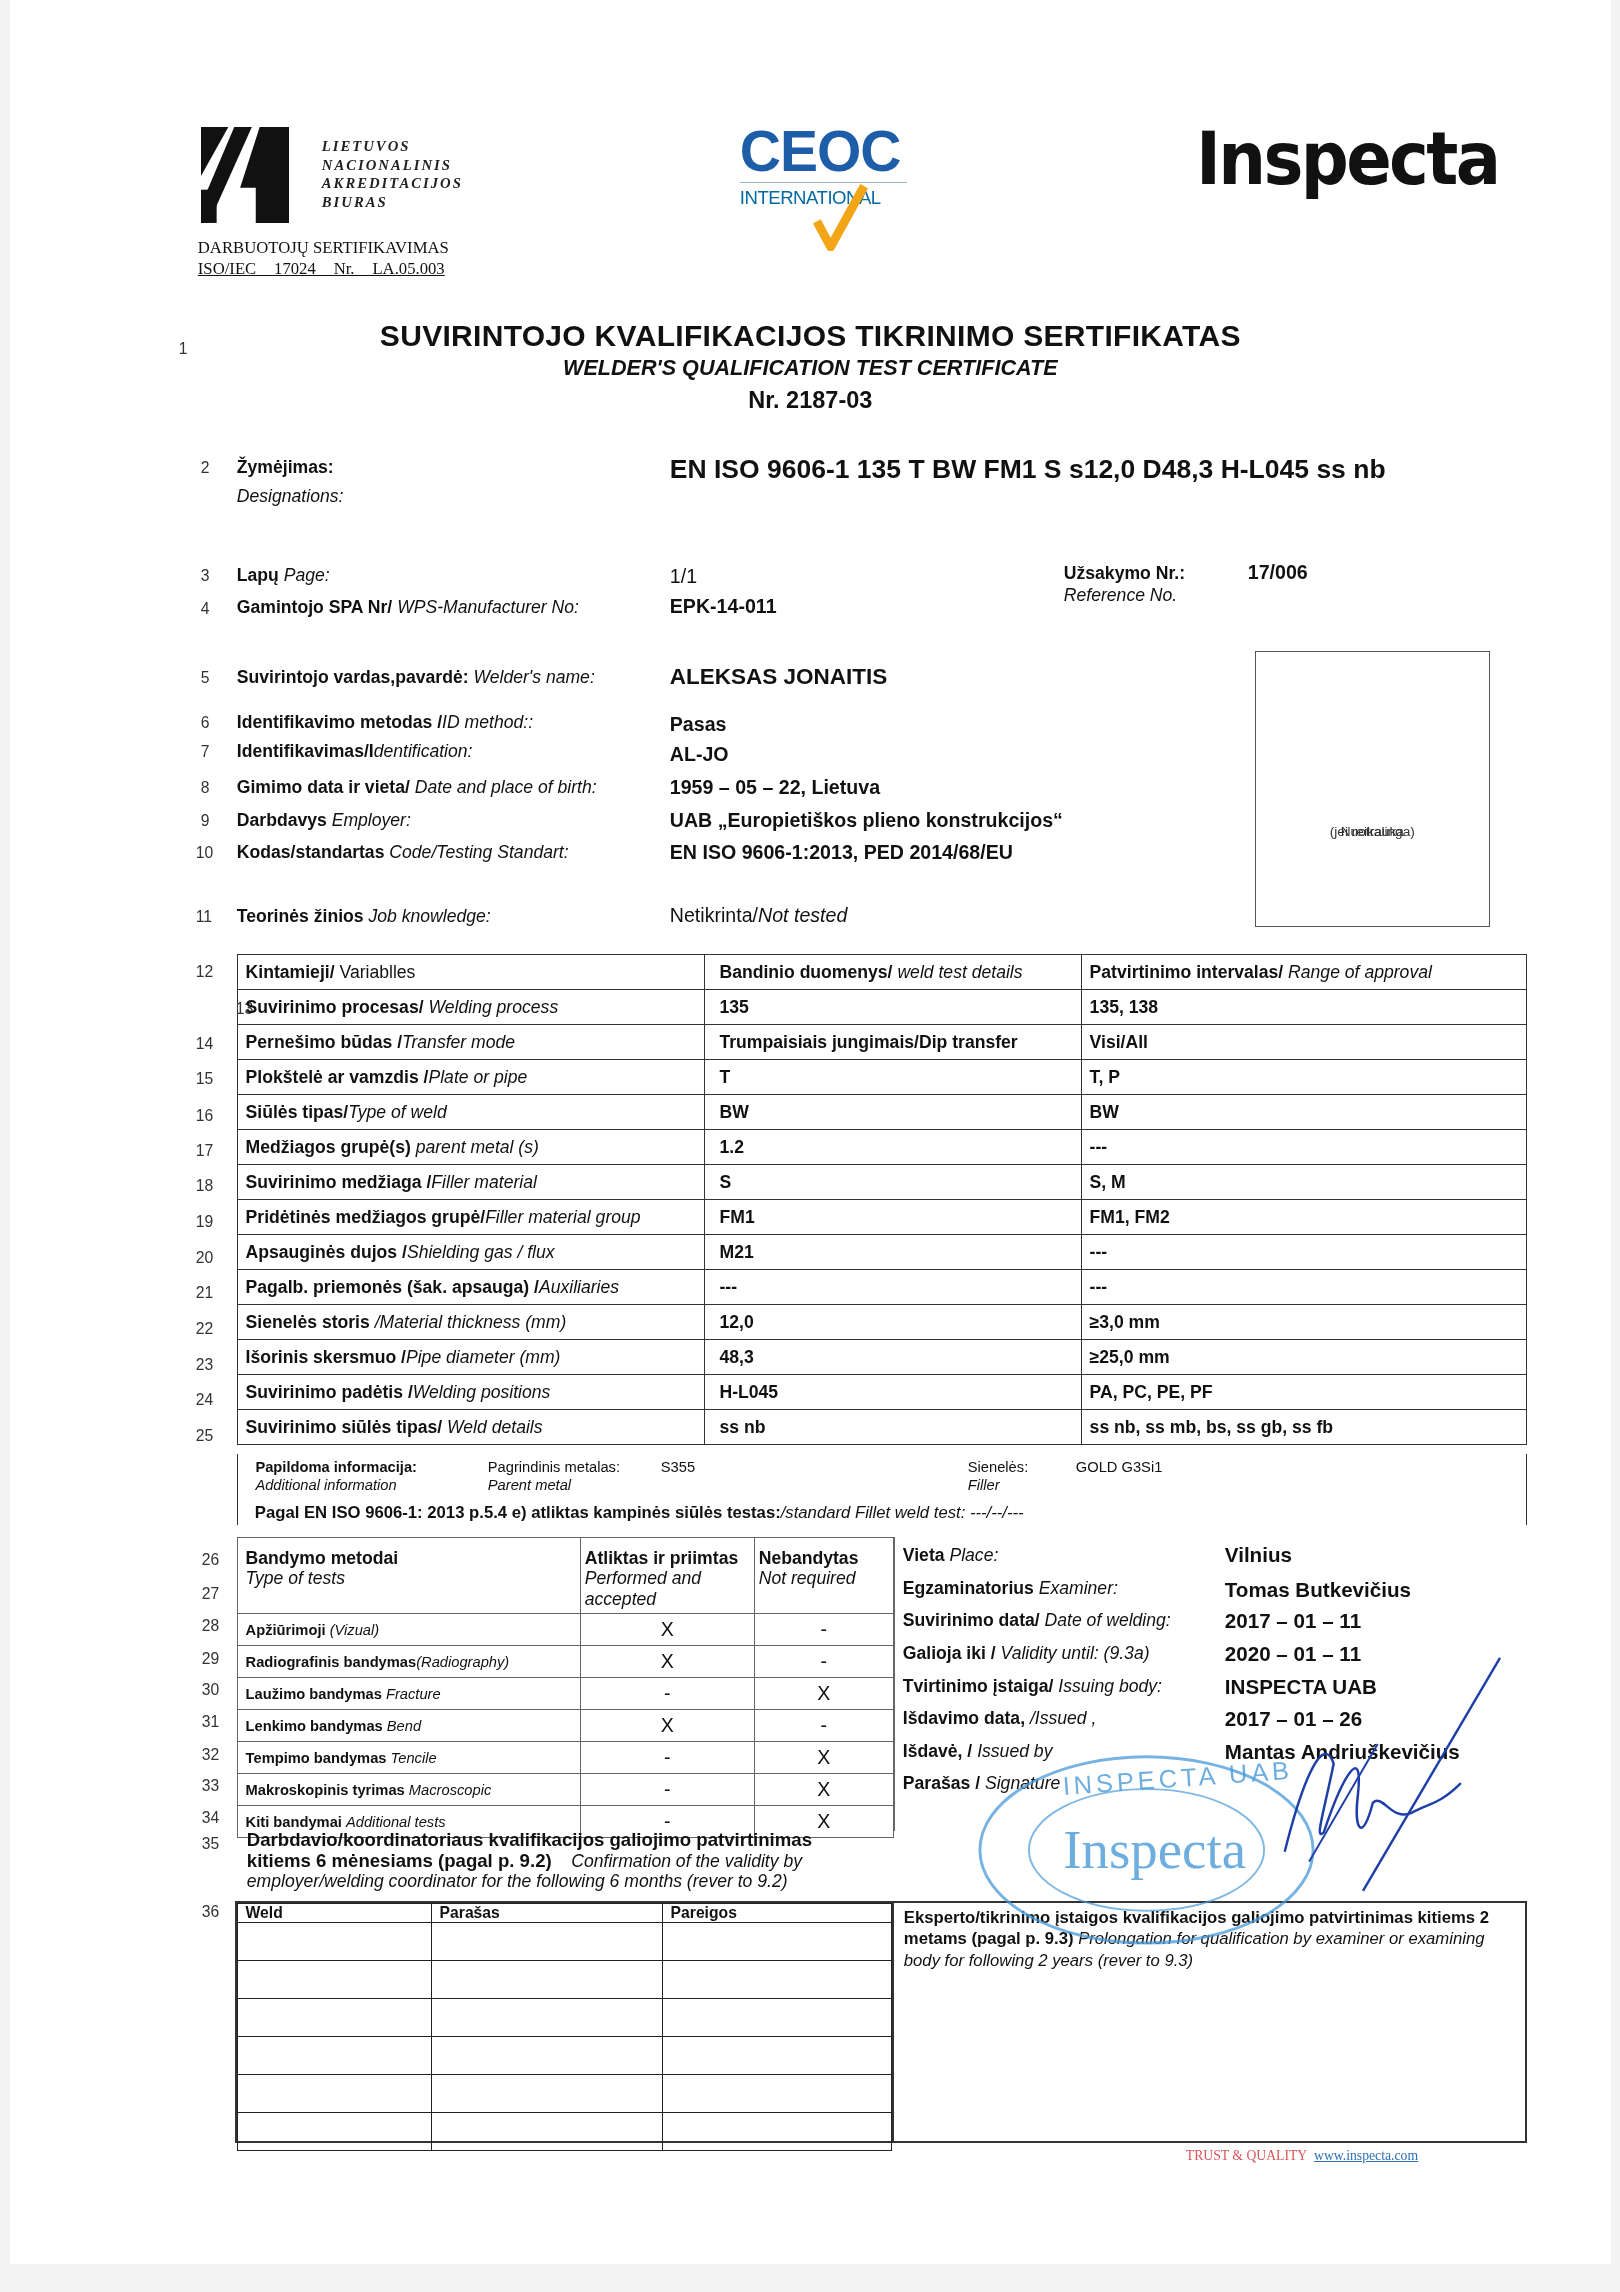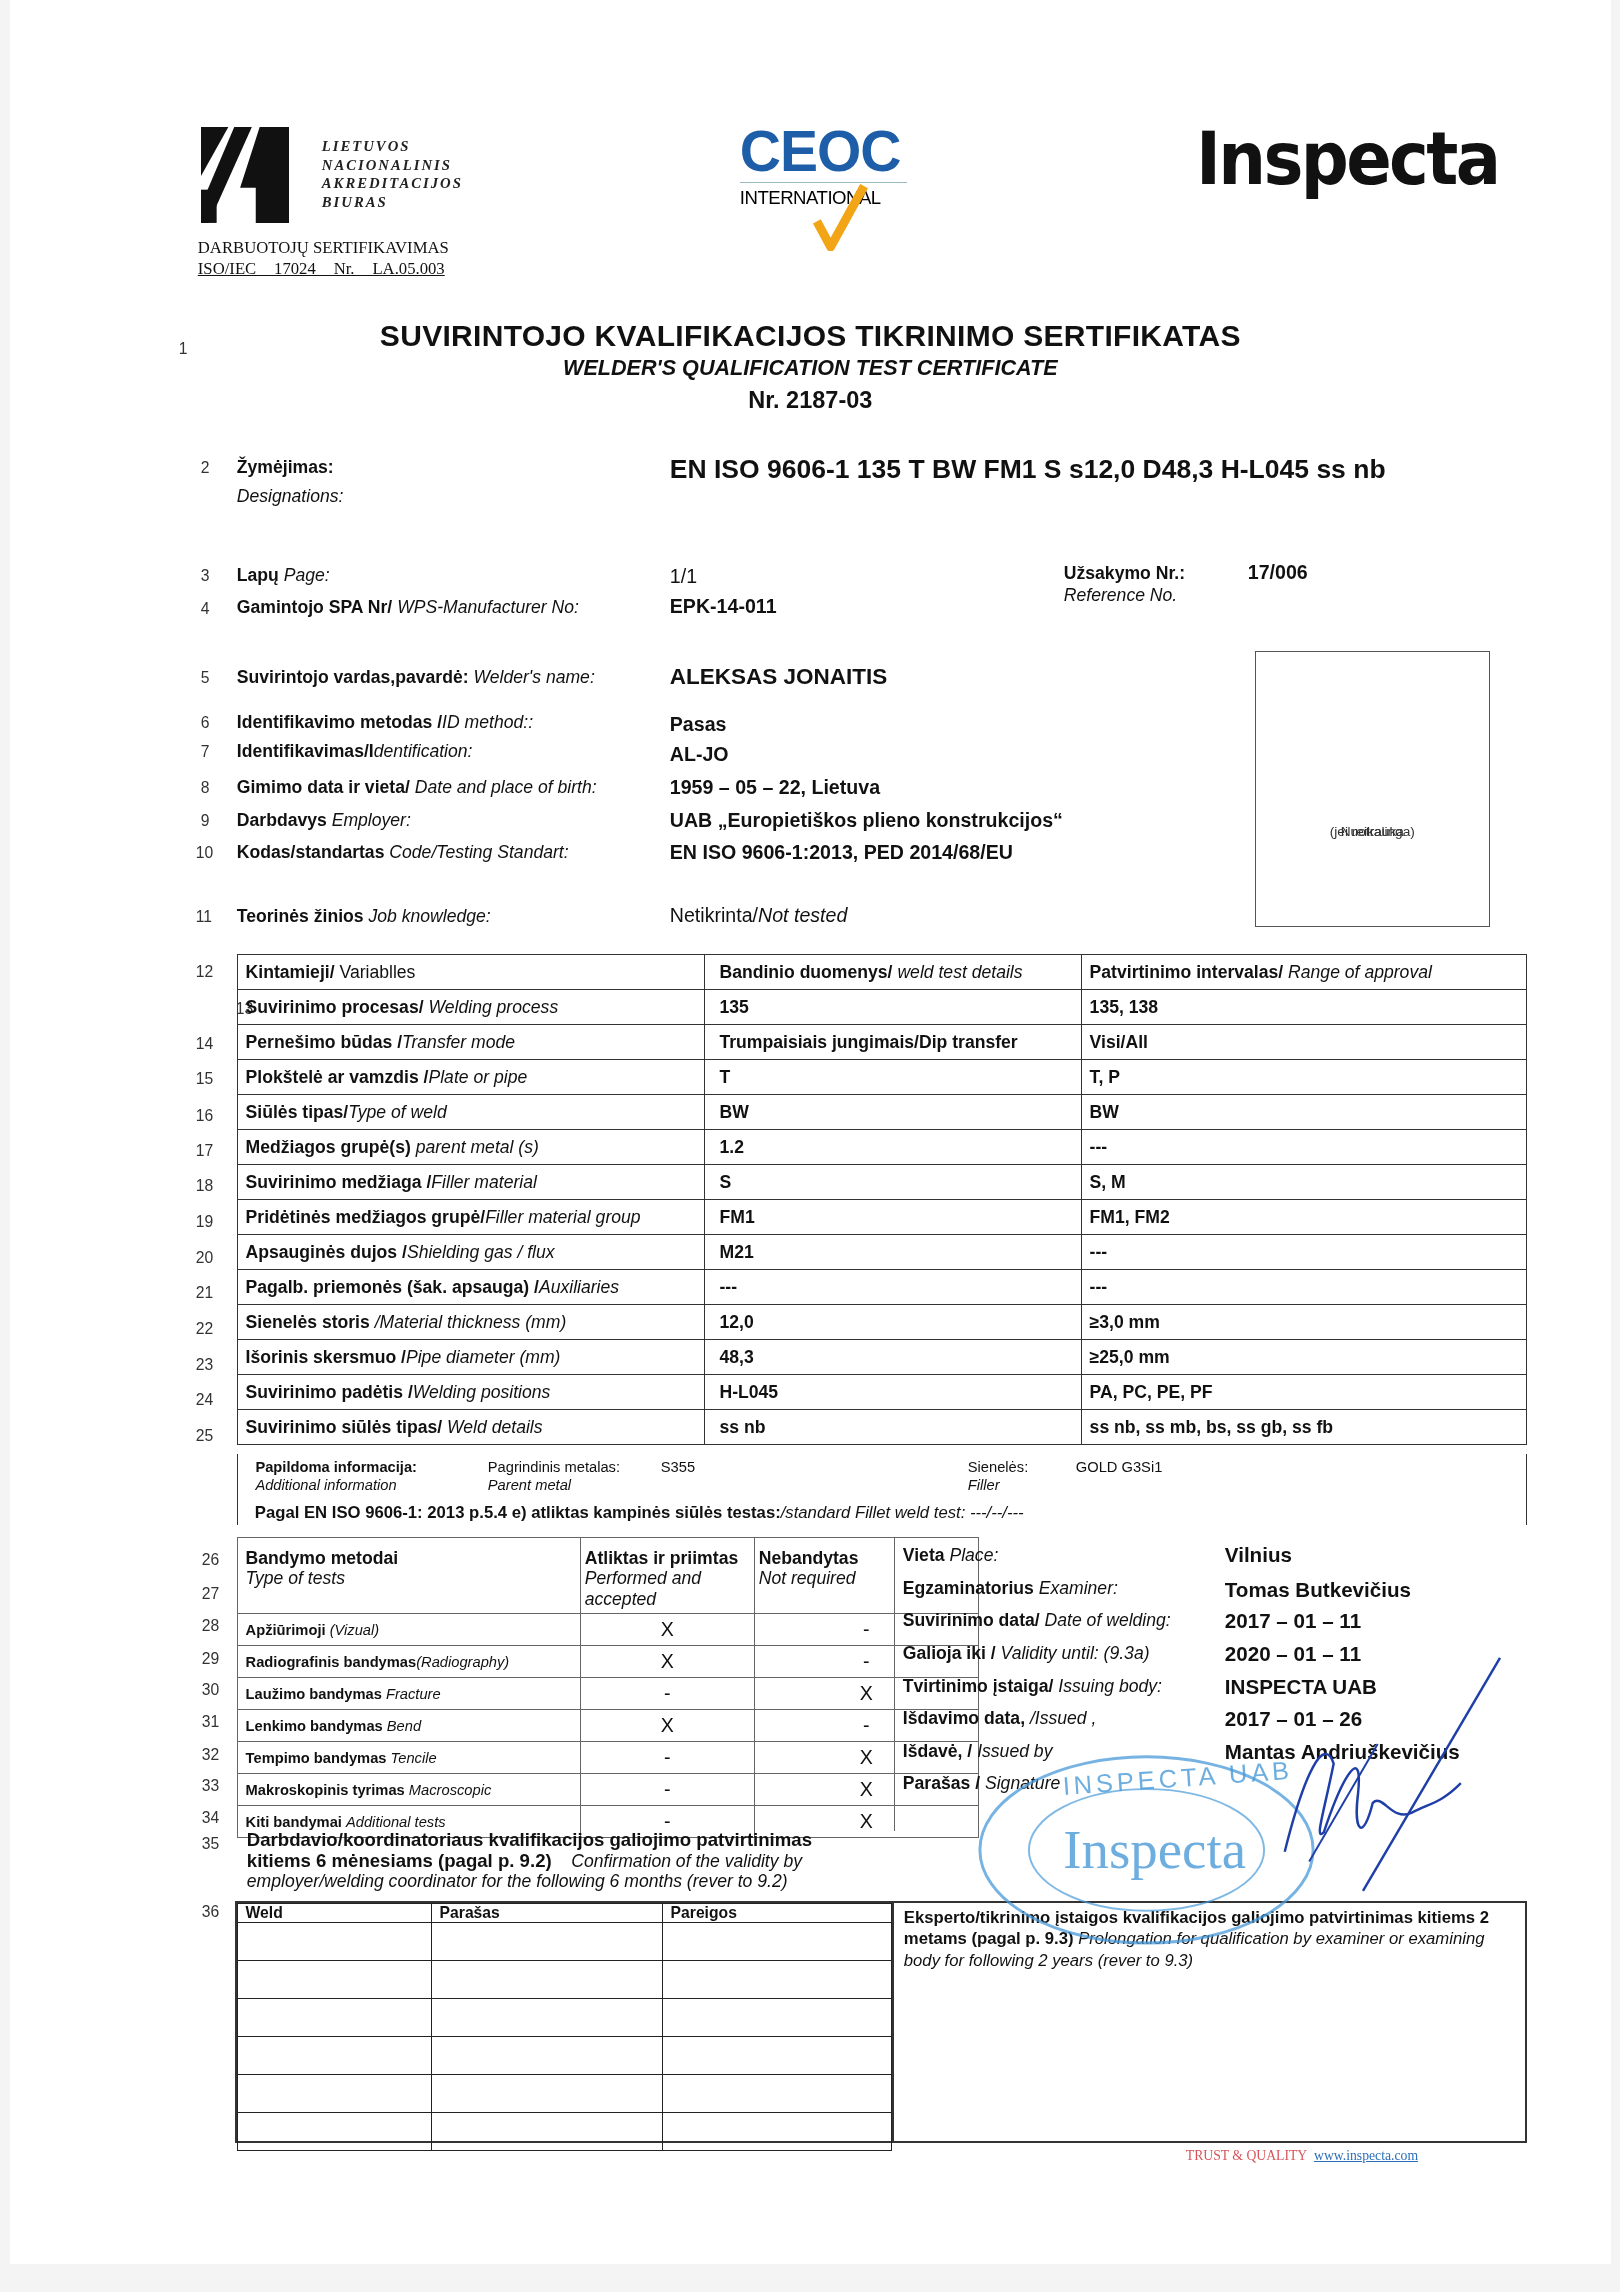--- a/index.html
+++ b/index.html
@@ -11,21 +11,21 @@
   .i { font-style: italic; }
   .num { position: absolute; font-size: 15.7px; color: #333; }
 
   
   .lna-logo { left: 191px; top: 127px; width: 88px; height: 96px; }
   .lna-text { left: 312px; top: 137px; font-family: "Liberation Serif", serif; font-style: italic; font-weight: bold; font-size: 14.7px; letter-spacing: 2px; line-height: 18.6px; color: #222; }
   .lna-sub { left: 188px; top: 238px; font-family: "Liberation Serif", serif; font-size: 16.7px; line-height: 20.6px; color: #111; }
   .lna-sub .u { text-decoration: underline; word-spacing: 13.7px; }
   .ceoc { left: 730px; top: 123px; width: 167px; height: 118px; }
   .ceoc-word { font-family: "Liberation Sans", sans-serif; font-weight: bold; font-size: 57px; color: #1e5ea8; letter-spacing: -1px; line-height: 57px; }
-  .ceoc-int { font-size: 18.6px; color: #000000; letter-spacing: -0.5px; margin-top: 2px; border-top: 1px solid #9bb; padding-top: 3.9px; }
+  .ceoc-int { font-size: 18.6px; color: #0369a1; letter-spacing: -0.5px; margin-top: 2px; border-top: 1px solid #9bb; padding-top: 3.9px; }
   .inspecta-logo { left: 1186px; top: 116px; font-family: "DejaVu Sans", sans-serif; font-weight: bold; font-size: 73px; letter-spacing: -2.9px; color: #111; transform: scaleX(0.92); transform-origin: left; }
 
   .title1 { left: 0; width: 1601px; top: 319px; text-align: center; font-weight: bold; font-size: 30px; letter-spacing: 0.3px; }
   .title2 { left: 0; width: 1601px; top: 355px; text-align: center; font-weight: bold; font-style: italic; font-size: 21.6px; }
   .title3 { left: 0; width: 1601px; top: 387px; text-align: center; font-weight: bold; font-size: 23.5px; }
 
   .lbl { font-size: 17.6px; font-weight: bold; }
   .lbl .en { font-weight: normal; font-style: italic; }
   .val { font-size: 19.6px; font-weight: bold; }
 
@@ -44,21 +44,21 @@
   .vtab tr.hdr td { font-weight: normal; }
   .vtab .lb { font-weight: bold; }
   .vtab .en { font-weight: normal; font-style: italic; }
 
   .addinfo { left: 227px; top: 1454px; width: 1290px; height: 71px; border-left: 1.6px solid #333; border-right: 1.6px solid #333; font-size: 14.7px; }
   .addinfo .abs { line-height: 17.6px; }
   .fillet { left: 245px; top: 1503px; font-size: 16.7px; font-weight: bold; }
   .fillet .en { font-weight: normal; font-style: italic; }
 
   
-  .ttab { position: absolute; left: 227px; top: 1537px; width: 742px; }
+  .ttab { position: absolute; left: 227px; top: 1537px; width: 657px; }
   .ttab td { border: 1px solid #666; font-size: 14.7px; height: 32px; padding: 0 7.8px; vertical-align: middle; }
   .ttab td:nth-child(1) { width: 343px; }
   .ttab td:nth-child(2) { width: 174px; text-align: center; font-size: 19.6px; padding: 0; }
   .ttab td:nth-child(3) { text-align: center; font-size: 19.6px; padding: 0; }
   .ttab tr.th td { height: 76px; vertical-align: top; padding-top: 9.8px; font-size: 17.6px; text-align: left; line-height: 20.6px; }
   .ttab tr.th td:nth-child(2), .ttab tr.th td:nth-child(3) { padding-left: 3.9px; }
   .ttab .lb { font-weight: bold; }
   .ttab .en { font-style: italic; }
 
   .ivals .k { position: absolute; left: 893px; font-size: 17.6px; font-weight: bold; }

